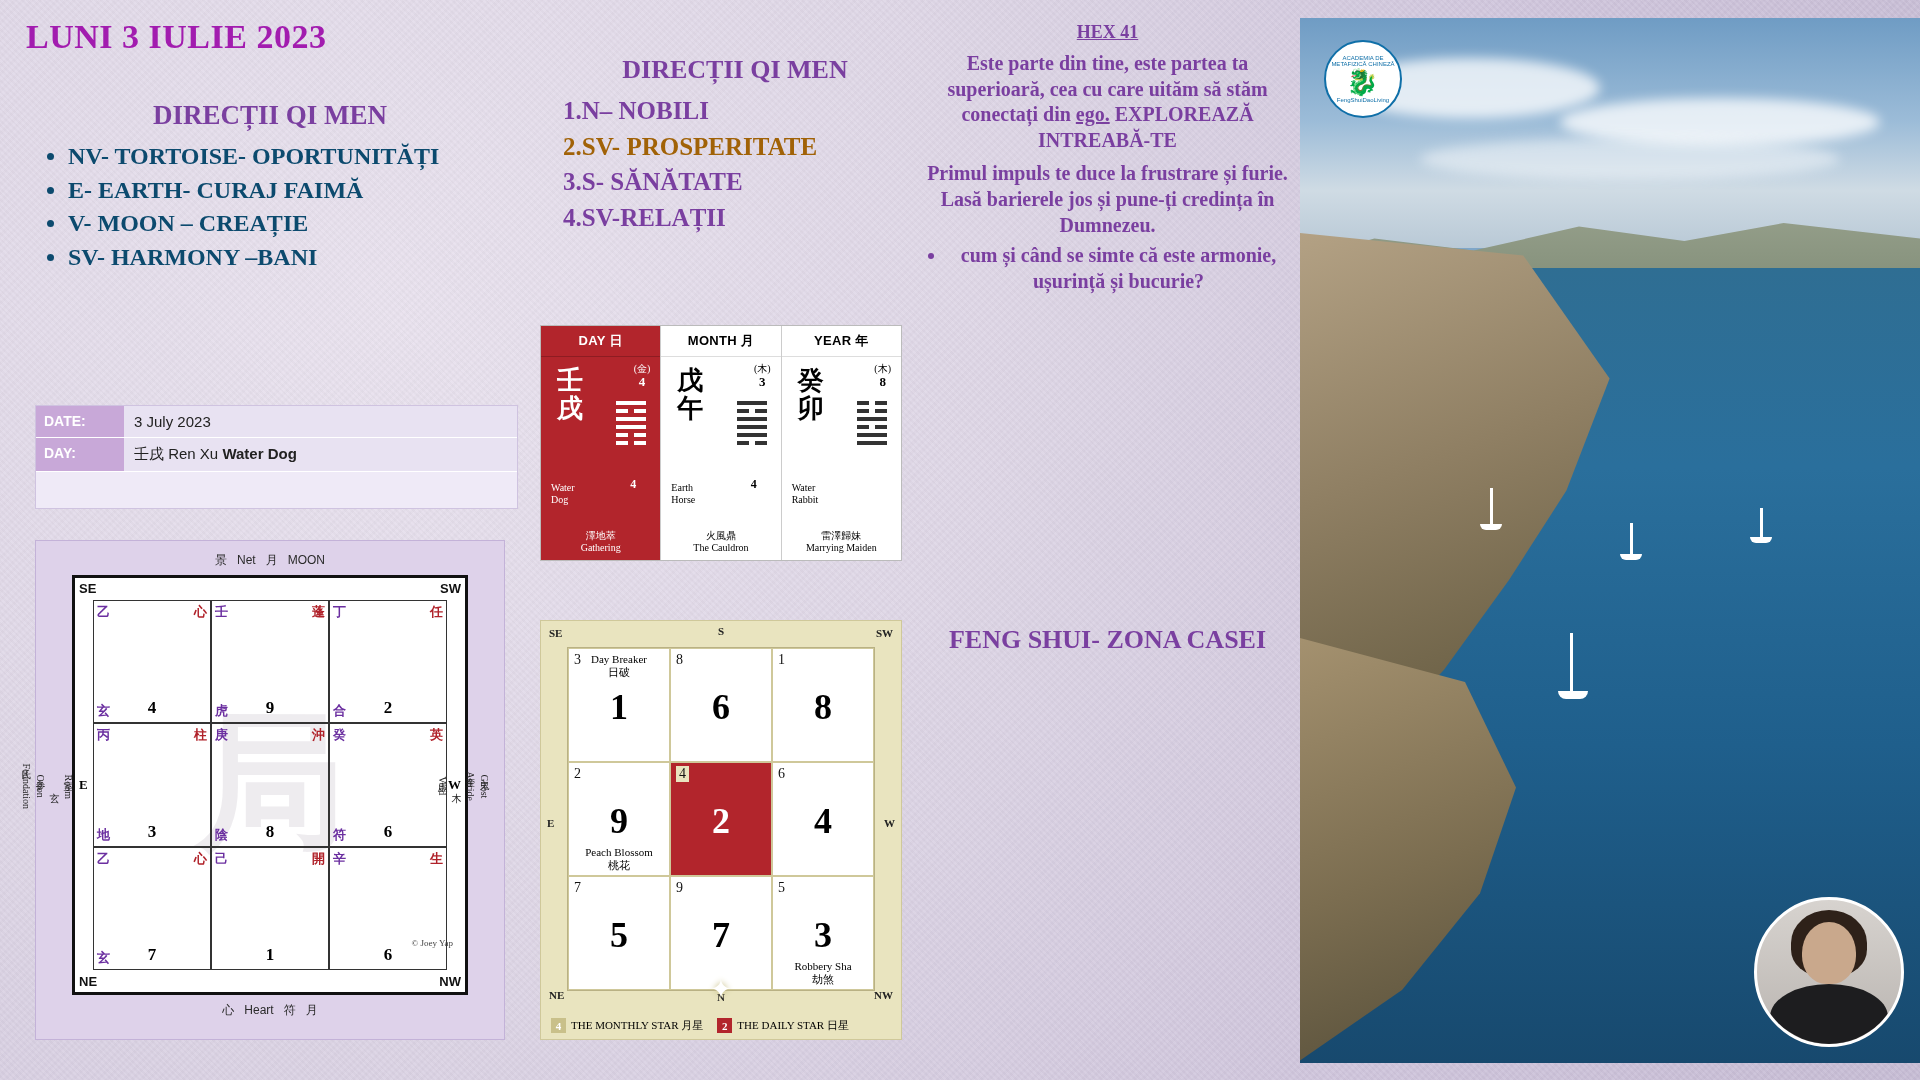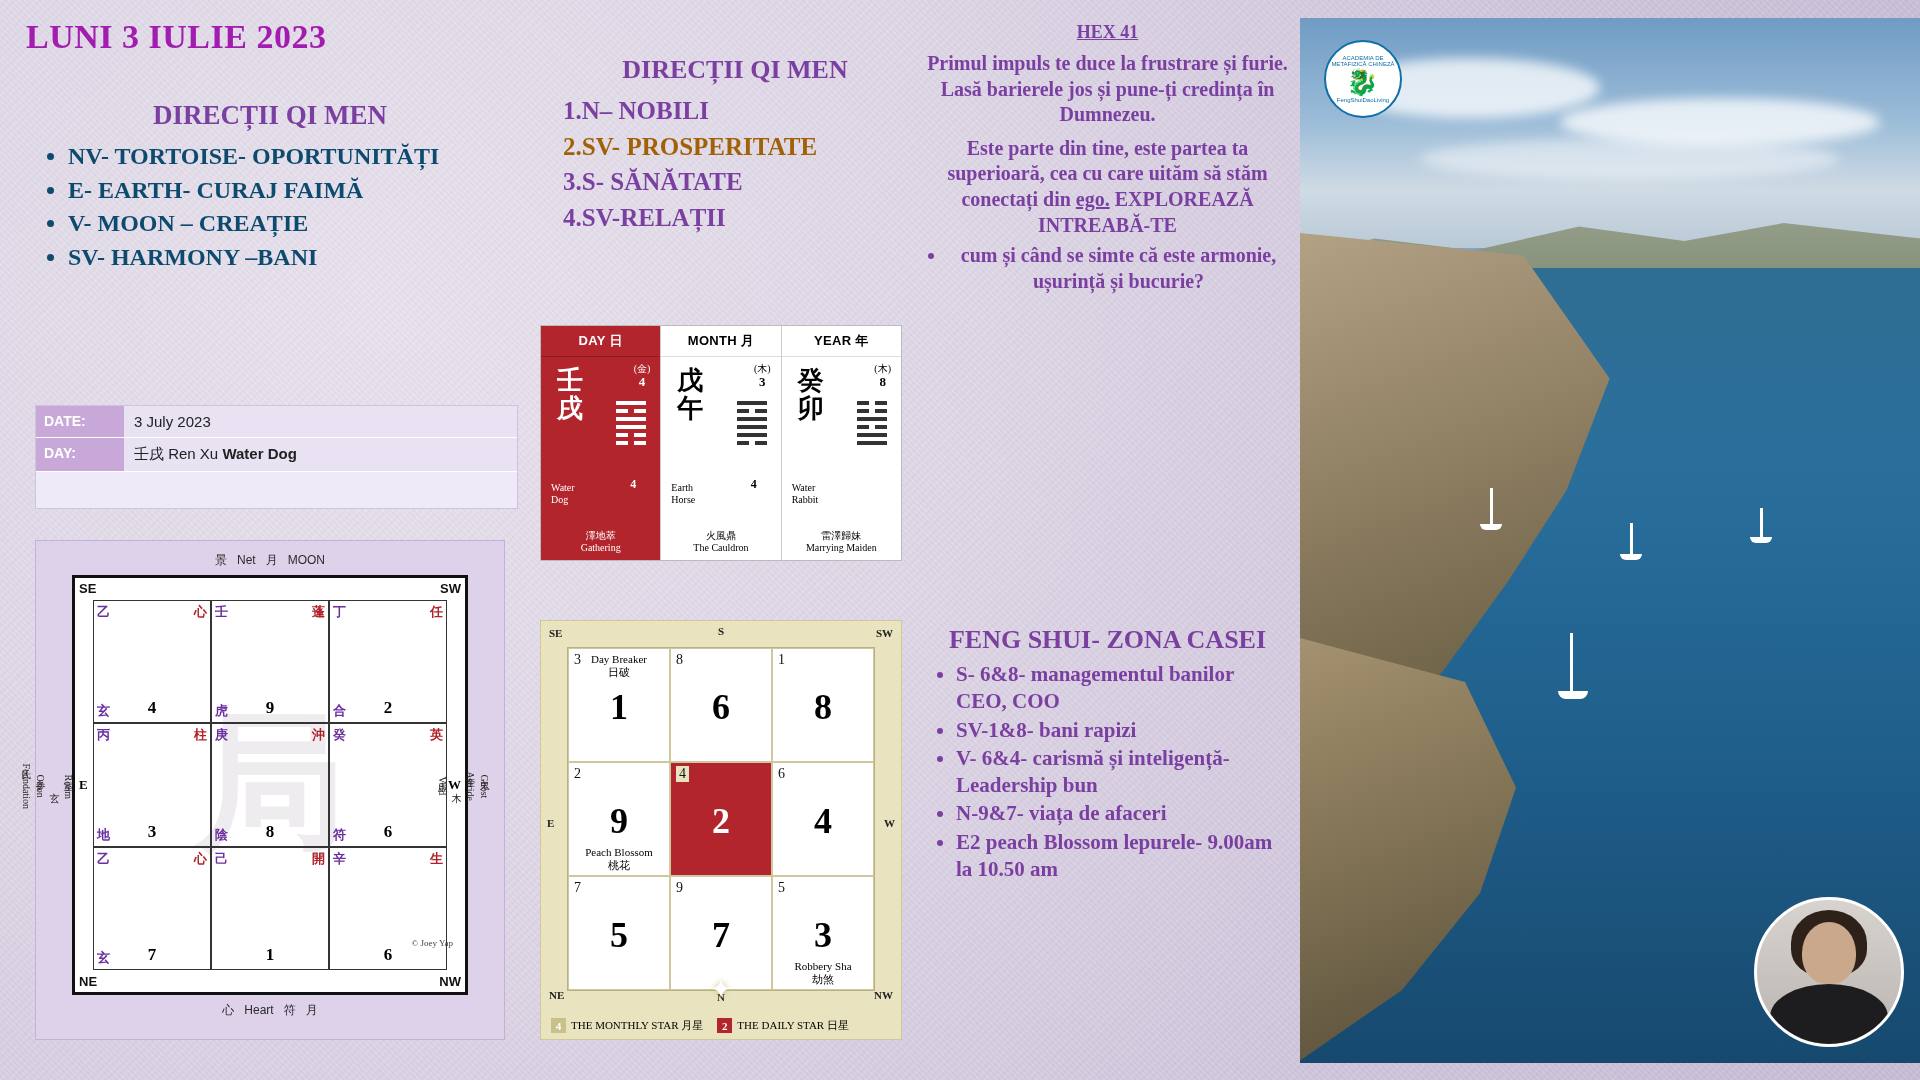--- a/index.html
+++ b/index.html
@@ -433,40 +433,33 @@
       </div>
       <div style="display: flex; align-items: center; gap: 5px;">
         <span class="sw" style="background:#b2252c">2</span>
         <span>THE DAILY STAR 日星</span>
       </div>
     </div>
 </div>
 
 <div class="col3">
   <div class="h41">HEX 41</div>
-  <p>Primul impuls te duce la frustrare și furie. Lasă barierele jos și pune-ți credința în Dumnezeu.</p>
   <p>
     <span>Este parte din tine, este partea ta superioară, cea cu care uităm să stăm conectați din</span>
     <span class="u">ego.</span>
     <span>EXPLOREAZĂ INTREABĂ-TE</span>
   </p>
+  <p>Primul impuls te duce la frustrare și furie. Lasă barierele jos și pune-ți credința în Dumnezeu.</p>
   <ul>
     <li>cum și când se simte că este armonie, ușurință și bucurie?</li>
   </ul>
 </div>
 
 <div class="fs">
   <h2>FENG SHUI- ZONA CASEI</h2>
-  <ul>
-    <li>S- 6&amp;8- managementul banilor CEO, COO</li>
-    <li>SV-1&amp;8- bani rapizi</li>
-    <li>V- 6&amp;4- carismă și inteligență- Leadership bun</li>
-    <li>N-9&amp;7- viața de afaceri</li>
-    <li>E2 peach Blossom lepurele- 9.00am la 10.50 am</li>
-  </ul>
 </div>
 
 <div class="photo">
   <div class="sky"></div>
   <div class="cloud" style="left:40px;top:40px;width:260px;height:60px;"></div>
   <div class="cloud" style="left:260px;top:80px;width:320px;height:48px;"></div>
   <div class="cloud" style="left:120px;top:120px;width:420px;height:42px;opacity:.6;"></div>
   <div class="hill1"></div>
   <div class="sea"></div>
   <div class="land"></div>

